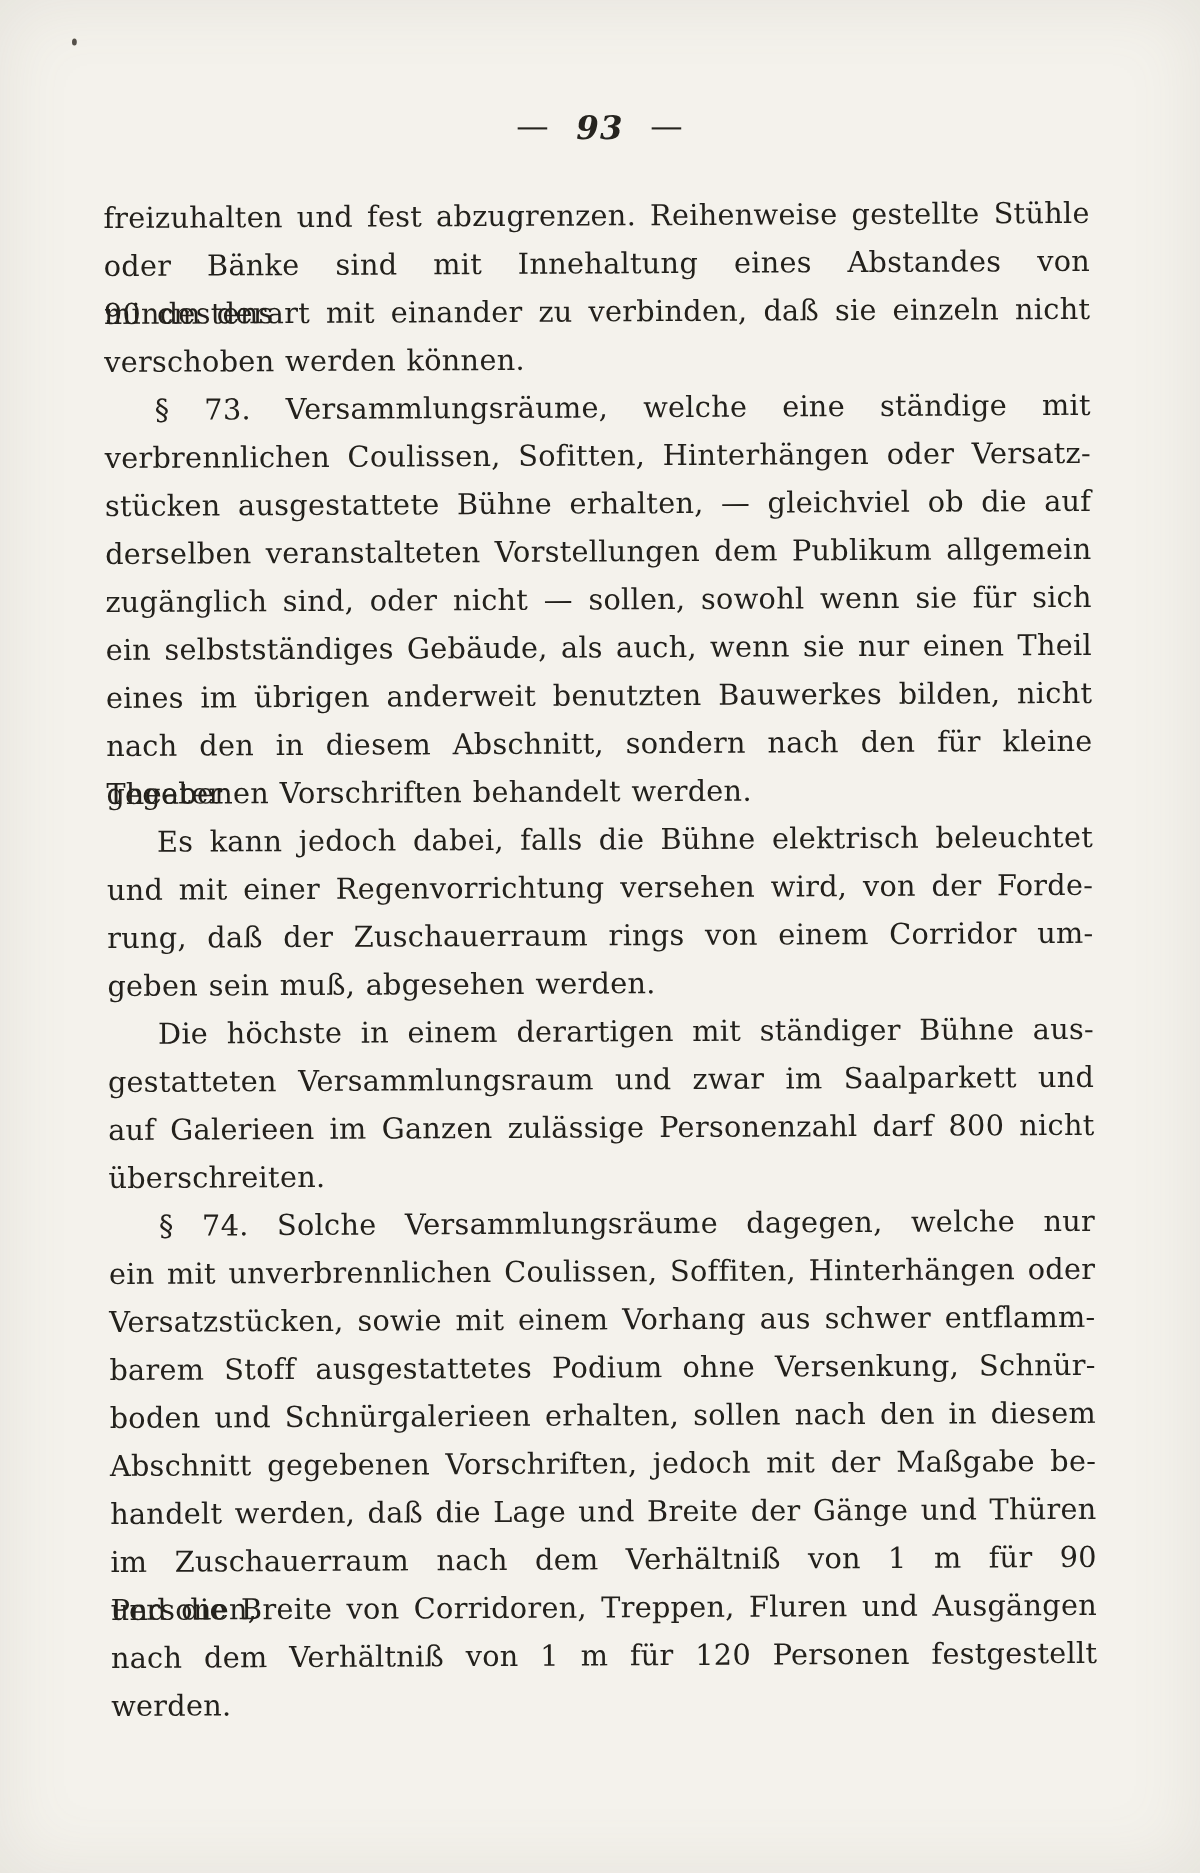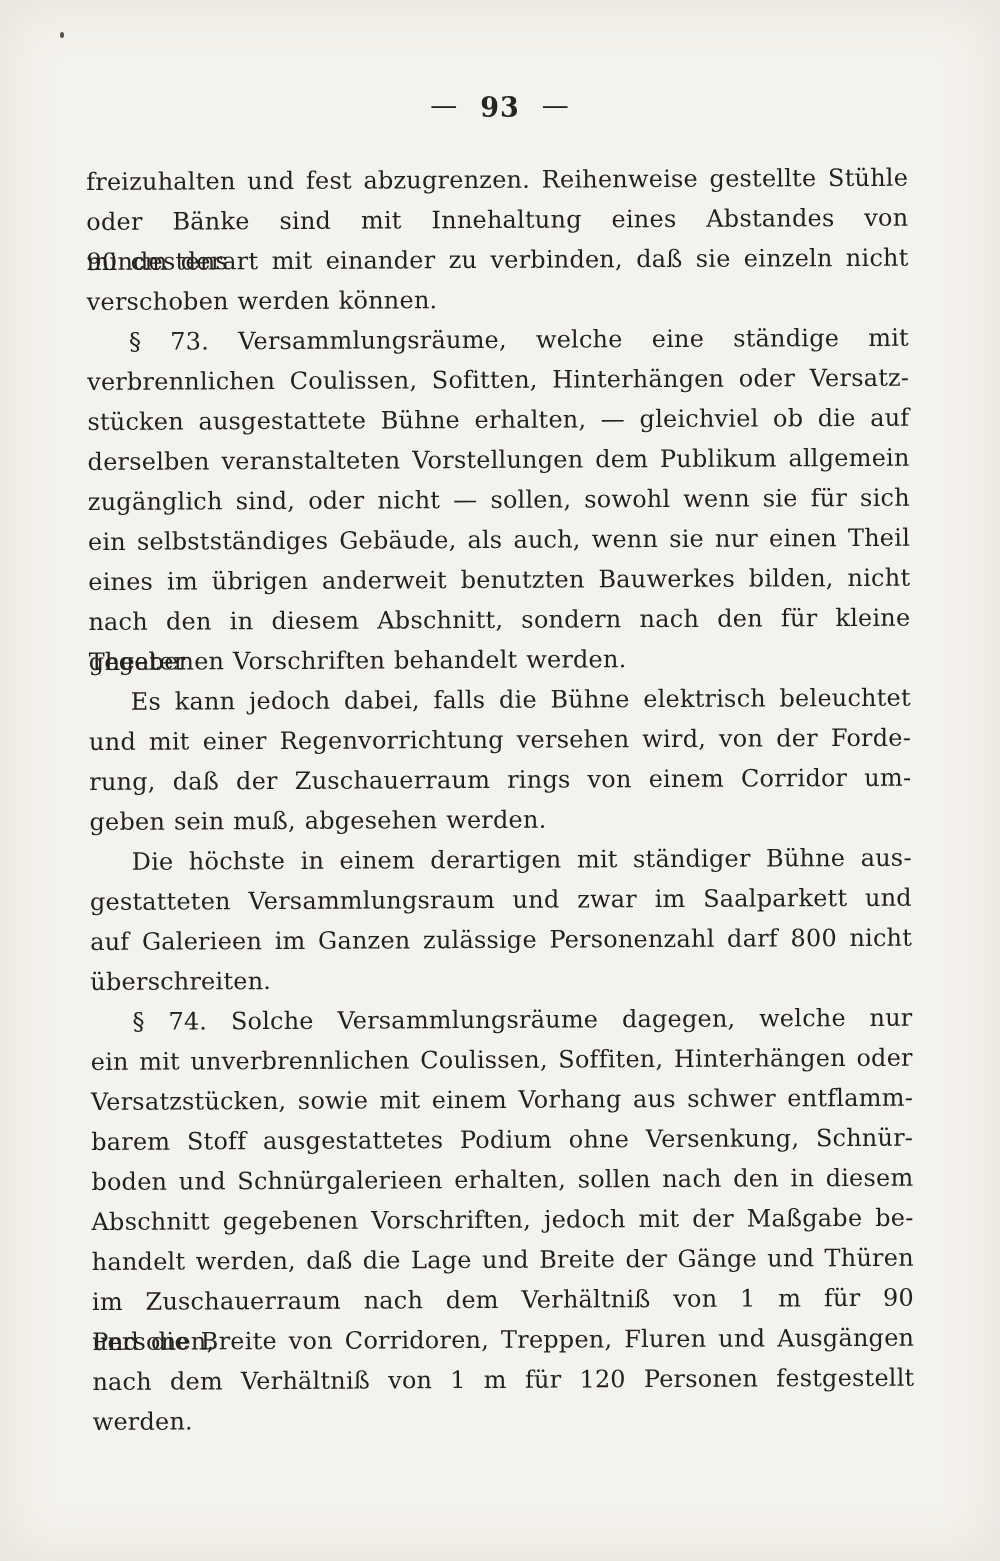--- a/index.html
+++ b/index.html
@@ -41,20 +41,21 @@
     color: #26241f;
   }
   .page-header .dash {
     display: inline-block;
     margin: 0 22px;
     transform: translateY(-2px);
   }
   .page-header .num {
     display: inline-block;
     font-weight: bold;
+    font-style: italic;
   }
   .page-text {
     position: absolute;
     top: 162px;
     left: 86px;
     width: 822px;
     transform: rotate(-0.3deg);
     transform-origin: top left;
   }
   .paragraph {

